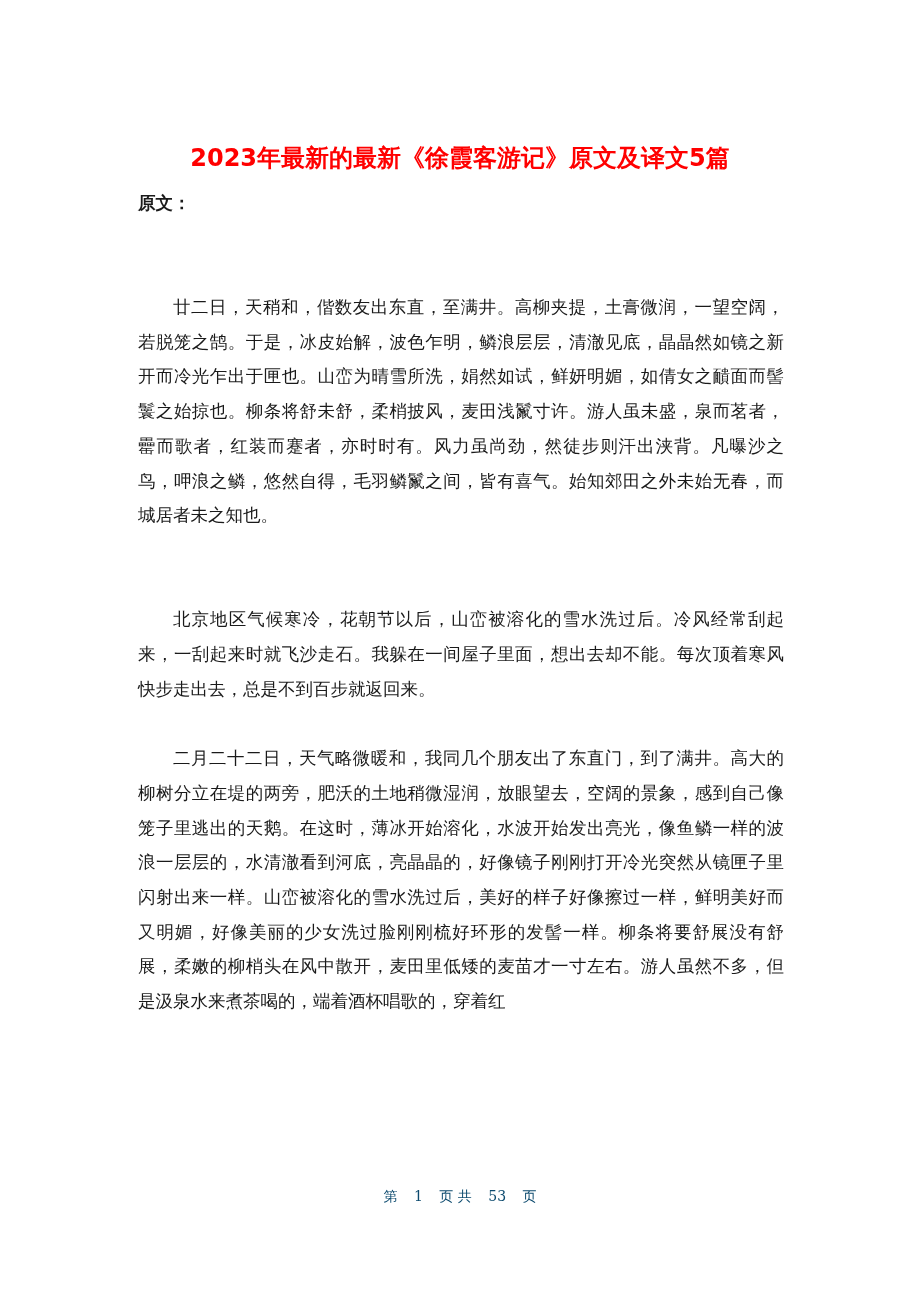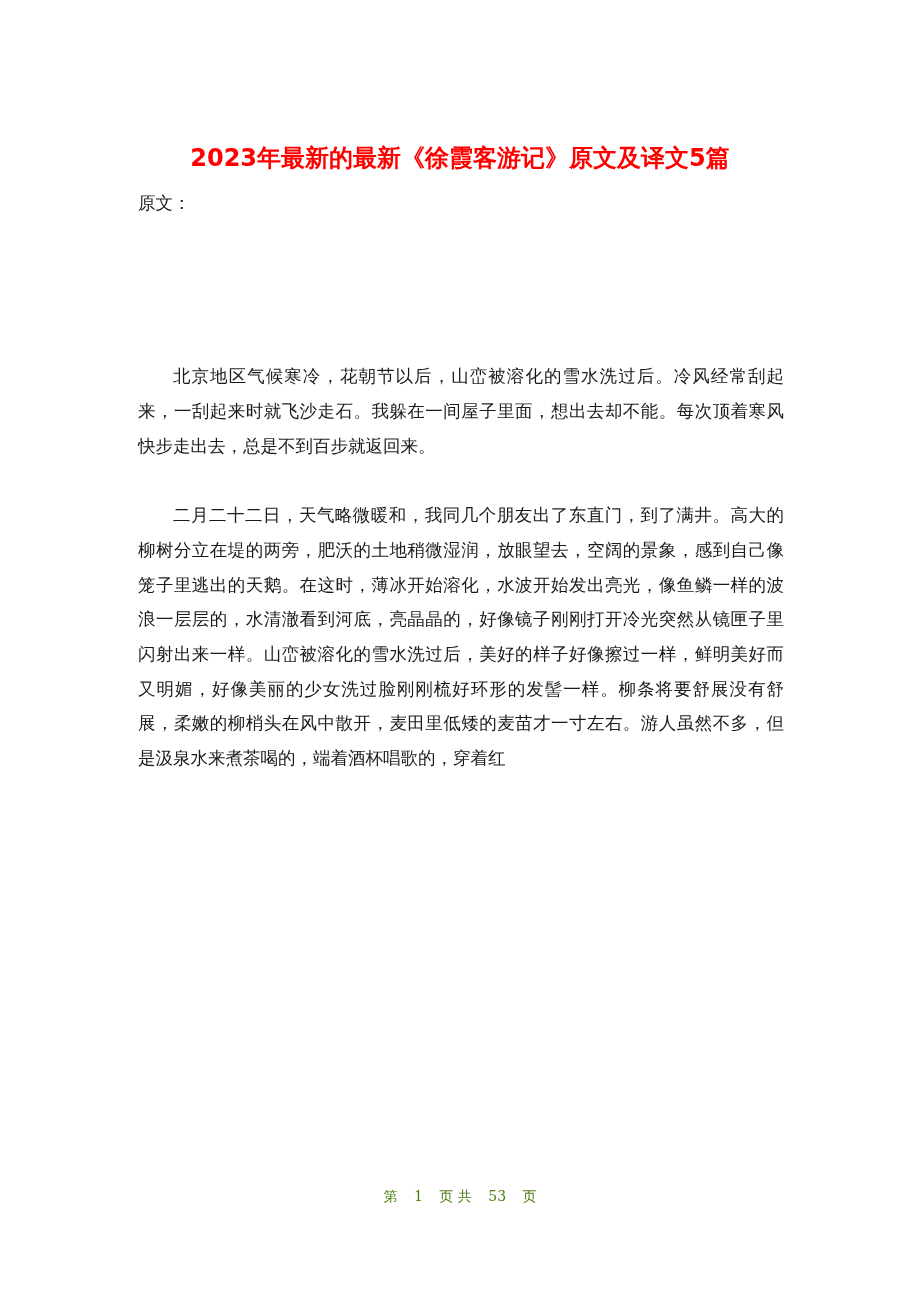--- a/index.html
+++ b/index.html
@@ -41,54 +41,56 @@
       width: 646px;
       font-size: 17.5px;
       line-height: 34.7px;
     }
     .content p {
       margin: 0;
       text-align: justify;
     }
     .label {
       height: 34.7px;
+      font-weight: bold;
     }
     .indent {
       text-indent: 2em;
     }
     .blank {
       height: 34.7px;
     }
     .footer {
       position: absolute;
       top: 1184px;
       left: 0;
       width: 920px;
       text-align: center;
       font-size: 14px;
       line-height: 24px;
-      color: #4d7c0f;
+      color: #0c4a6e;
       word-spacing: 0;
     }
     .footer span {
       display: inline-block;
       margin: 0 6px;
     }
   </style>
 </head>
 <body>
 
 <div class="page">
 
   <div class="title">2023年最新的最新《徐霞客游记》原文及译文5篇</div>
 
   <div class="content">
     <p class="label">原文：</p>
     <div class="blank"></div>
     <div class="blank"></div>
+    <p class="indent">廿二日，天稍和，偕数友出东直，至满井。高柳夹提，土膏微润，一望空阔，若脱笼之鹄。于是，冰皮始解，波色乍明，鳞浪层层，清澈见底，晶晶然如镜之新开而冷光乍出于匣也。山峦为晴雪所洗，娟然如试，鲜妍明媚，如倩女之靧面而髻鬟之始掠也。柳条将舒未舒，柔梢披风，麦田浅鬣寸许。游人虽未盛，泉而茗者，罍而歌者，红装而蹇者，亦时时有。风力虽尚劲，然徒步则汗出浃背。凡曝沙之鸟，呷浪之鳞，悠然自得，毛羽鳞鬣之间，皆有喜气。始知郊田之外未始无春，而城居者未之知也。</p>
     <div class="blank"></div>
     <div class="blank"></div>
     <p class="indent">北京地区气候寒冷，花朝节以后，山峦被溶化的雪水洗过后。冷风经常刮起来，一刮起来时就飞沙走石。我躲在一间屋子里面，想出去却不能。每次顶着寒风快步走出去，总是不到百步就返回来。</p>
     <div class="blank"></div>
     <p class="indent">二月二十二日，天气略微暖和，我同几个朋友出了东直门，到了满井。高大的柳树分立在堤的两旁，肥沃的土地稍微湿润，放眼望去，空阔的景象，感到自己像笼子里逃出的天鹅。在这时，薄冰开始溶化，水波开始发出亮光，像鱼鳞一样的波浪一层层的，水清澈看到河底，亮晶晶的，好像镜子刚刚打开冷光突然从镜匣子里闪射出来一样。山峦被溶化的雪水洗过后，美好的样子好像擦过一样，鲜明美好而又明媚，好像美丽的少女洗过脸刚刚梳好环形的发髻一样。柳条将要舒展没有舒展，柔嫩的柳梢头在风中散开，麦田里低矮的麦苗才一寸左右。游人虽然不多，但是汲泉水来煮茶喝的，端着酒杯唱歌的，穿着红</p>
   </div>
 
   <div class="footer">
     <span>第</span>
     <span>1</span>

